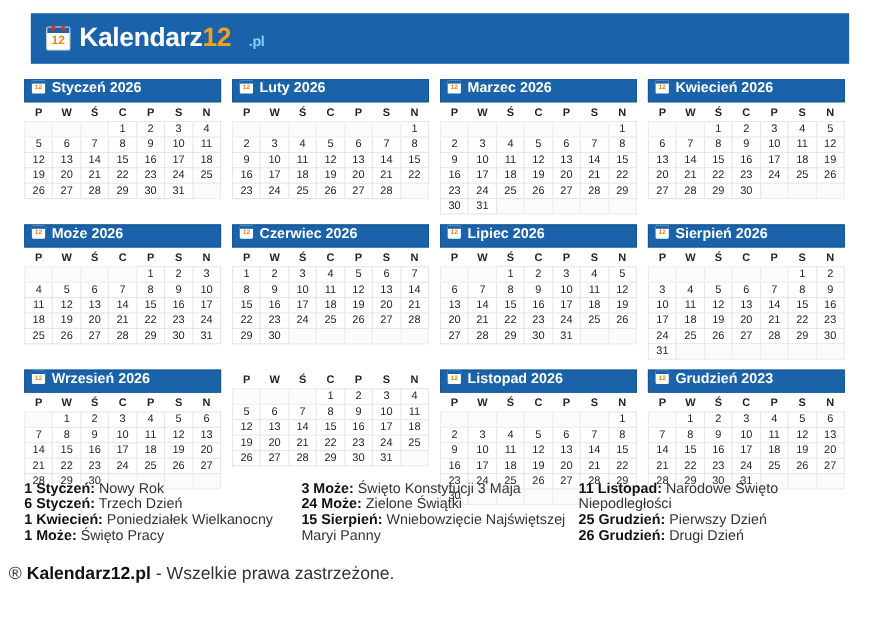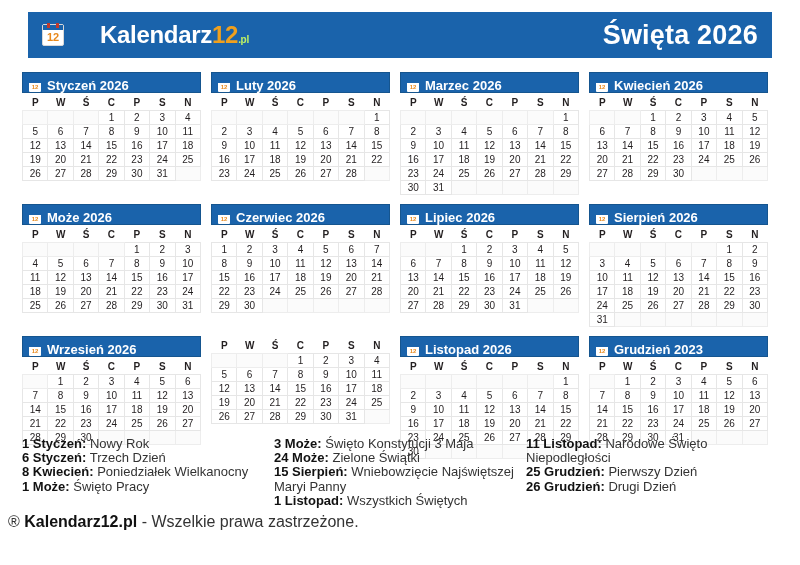--- a/index.html
+++ b/index.html
@@ -76,23 +76,23 @@
     position: relative;
     z-index: 2;
   }
   .brand-text {
     font-size: 24px;
     font-weight: bold;
     letter-spacing: -0.3px;
     line-height: 1;
     white-space: nowrap;
   }
-  .brand-kal { color: #ffffff; margin-left: 28px; }
+  .brand-kal { color: #ffffff; }
   .brand-12 { color: #f0a01e; }
-  .brand-pl { color: #bef264; font-size: 10px; }
+  .brand-pl { color: #7dd3fc; font-size: 13px; margin-left: 16px; }
 
   .masthead-title {
     font-size: 27px;
     font-weight: bold;
     color: #ffffff;
     letter-spacing: 0.2px;
     white-space: nowrap;
   }
 
   
@@ -107,21 +107,21 @@
   .month {
     width: 189px;
     box-sizing: border-box;
     padding: 0 10px 0 0;
     margin-bottom: 9px;
   }
   .month-head {
     background: #1a63ab;
     height: 21px;
     display: flex;
-    align-items: flex-end;
+    align-items: flex-start;
     gap: 6px;
     padding: 0 6px;
     box-sizing: border-box;
     border: 1px solid #15558f;
   }
   .month-head-icon {
     width: 12px;
     height: 12px;
     background: #ffffff;
     border-radius: 1px;
@@ -230,21 +230,20 @@
   <div class="masthead">
     <div class="brand">
       <div class="brand-logo">
         <div class="cal-top"></div>
         <div class="cal-ring-l"></div>
         <div class="cal-ring-r"></div>
         <span class="cal-num">12</span>
       </div>
       <div class="brand-text"><span class="brand-kal">Kalendarz</span><span class="brand-12">12</span><span class="brand-pl">.pl</span></div>
     </div>
-    <div class="masthead-title">Święta 2026</div>
   </div>
 
   <div class="months">
       <div class="month">
         <div class="month-head">
           <span class="month-head-icon">
             <span class="mi-top"></span>
             <span class="mi-num">12</span>
           </span>
           <span class="month-title">Styczeń 2026</span>
@@ -1088,28 +1087,27 @@
             </tr>
           </tbody>
         </table>
       </div>
     </div>
 
   <div class="legend">
     <div class="legend-col c1">
         <div class="legend-item"><b>1 Styczeń:</b> <span>Nowy Rok</span></div>
         <div class="legend-item"><b>6 Styczeń:</b> <span>Trzech Dzień</span></div>
-        <div class="legend-item"><b>8 Kwiecień:</b> <span>Poniedziałek Wielkanocny</span></div>
+        <div class="legend-item"><b>1 Kwiecień:</b> <span>Poniedziałek Wielkanocny</span></div>
         <div class="legend-item"><b>1 Może:</b> <span>Święto Pracy</span></div>
       </div>
     <div class="legend-col c2">
         <div class="legend-item"><b>3 Może:</b> <span>Święto Konstytucji 3 Maja</span></div>
         <div class="legend-item"><b>24 Może:</b> <span>Zielone Świątki</span></div>
         <div class="legend-item"><b>15 Sierpień:</b> <span>Wniebowzięcie Najświętszej Maryi Panny</span></div>
-        <div class="legend-item"><b>1 Listopad:</b> <span>Wszystkich Świętych</span></div>
       </div>
     <div class="legend-col c3">
         <div class="legend-item"><b>11 Listopad:</b> <span>Narodowe Święto Niepodległości</span></div>
         <div class="legend-item"><b>25 Grudzień:</b> <span>Pierwszy Dzień</span></div>
         <div class="legend-item"><b>26 Grudzień:</b> <span>Drugi Dzień</span></div>
       </div>
   </div>
 
   <div class="footer">
     <span>®</span>

